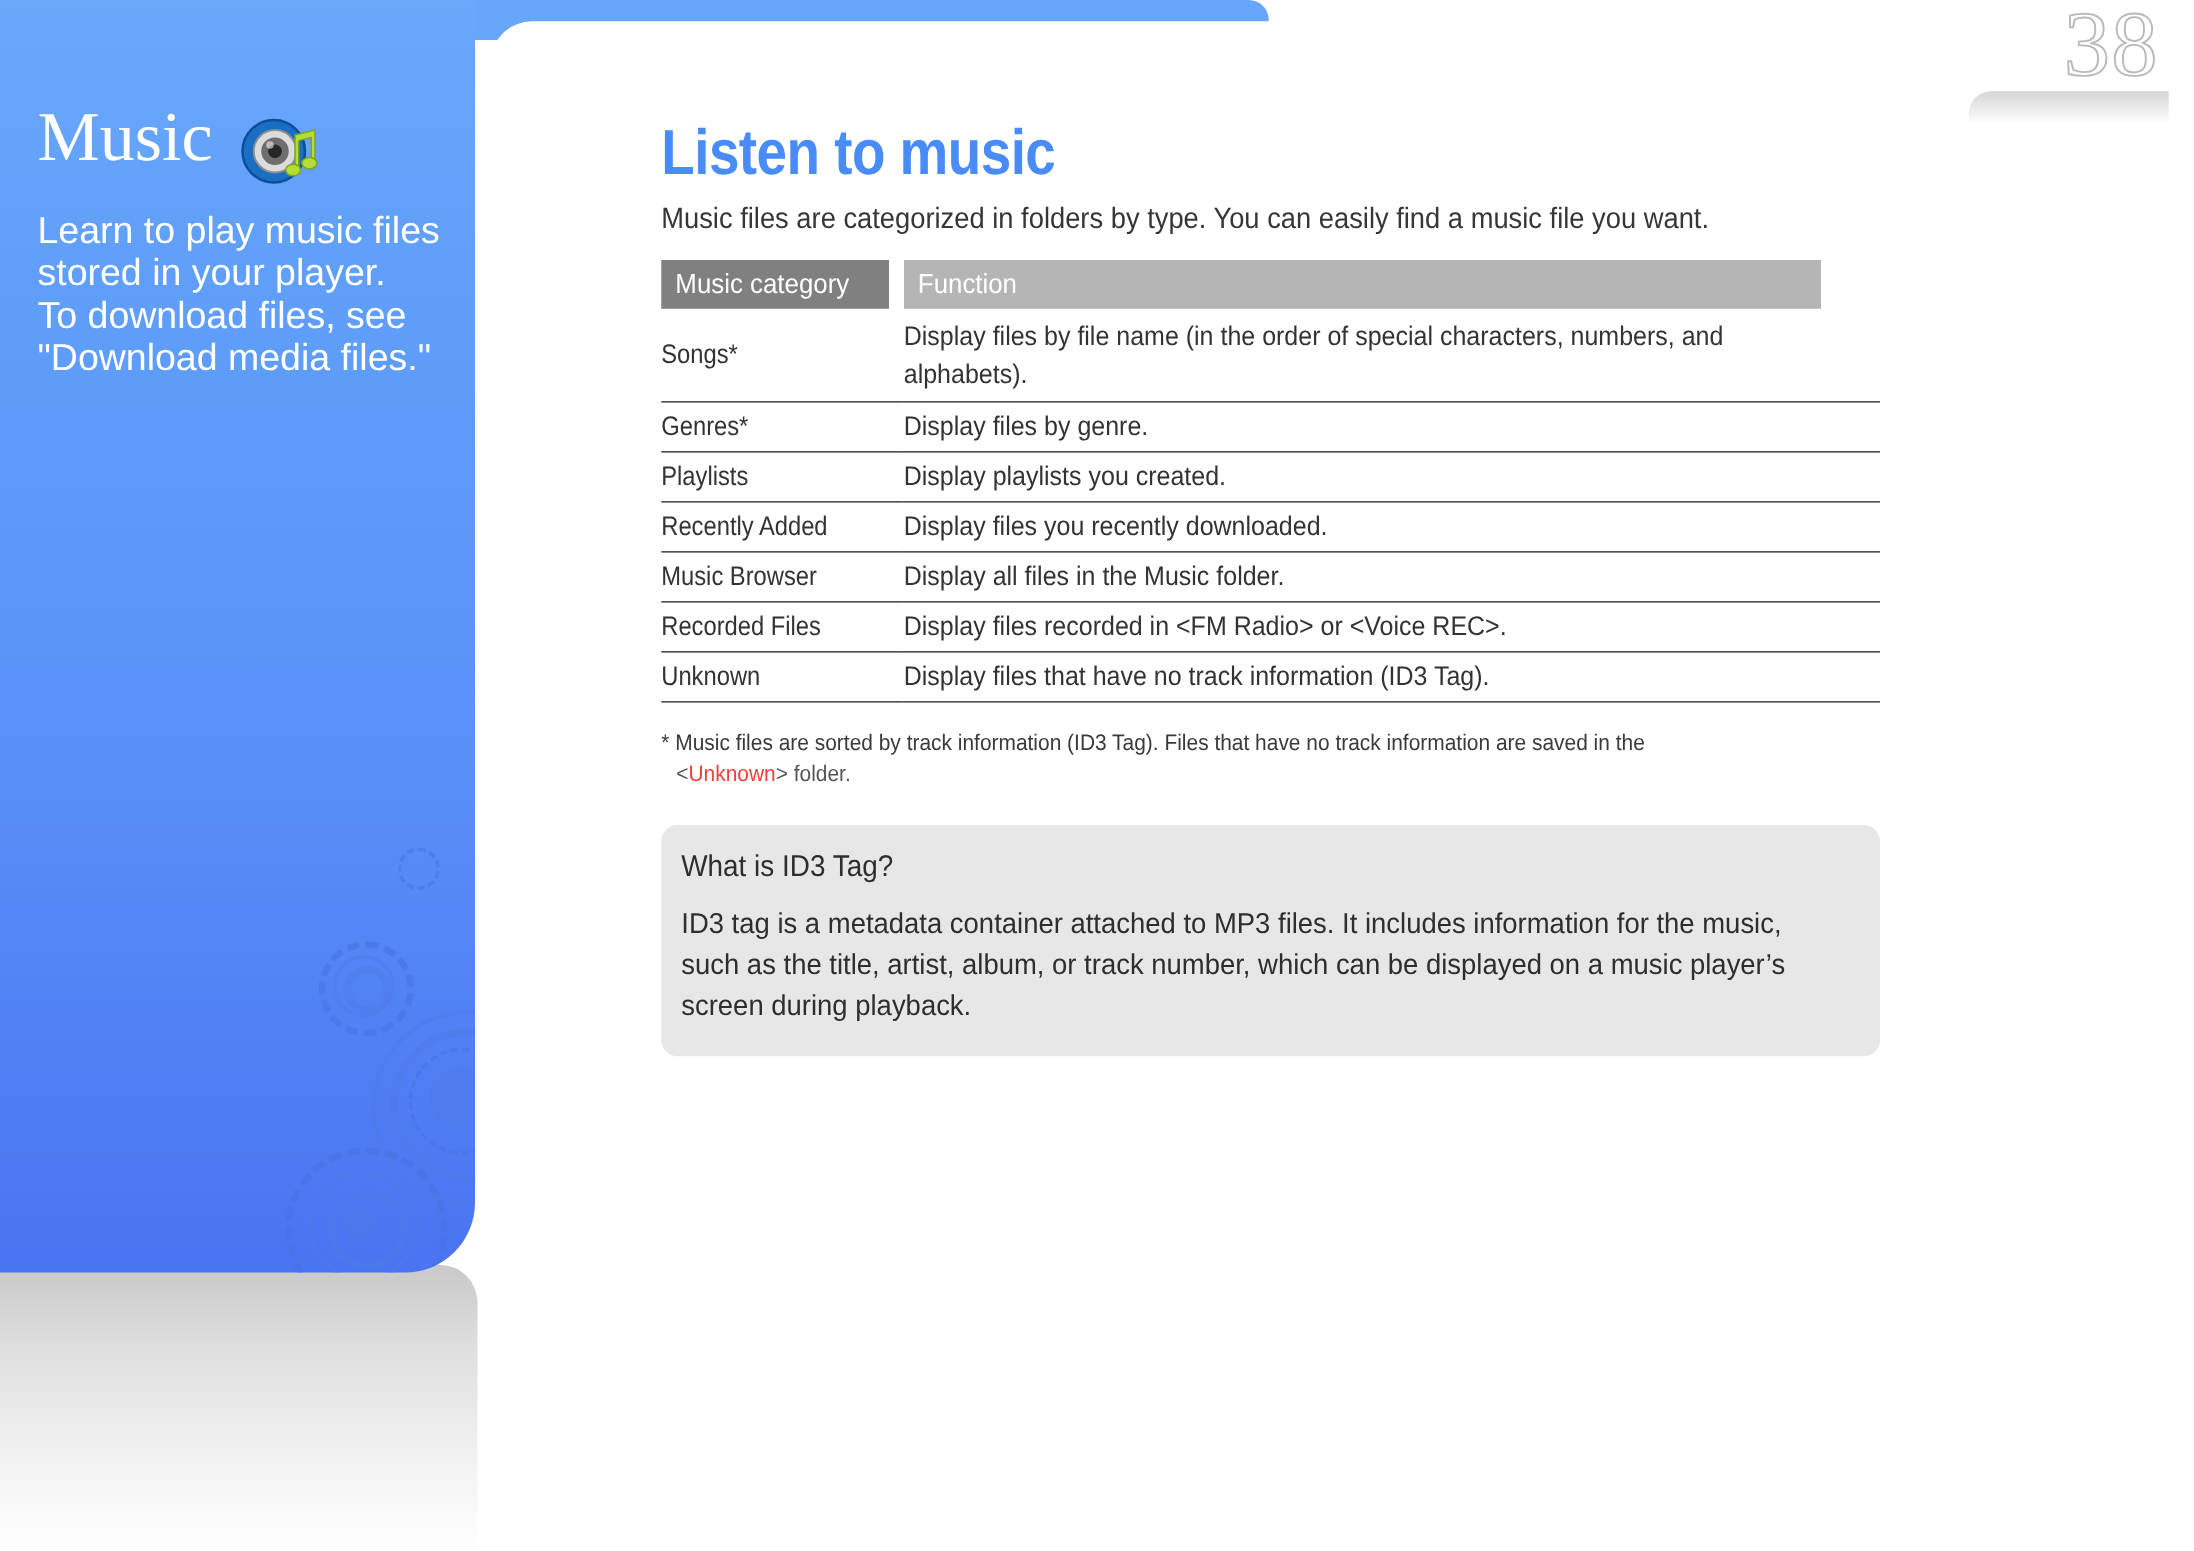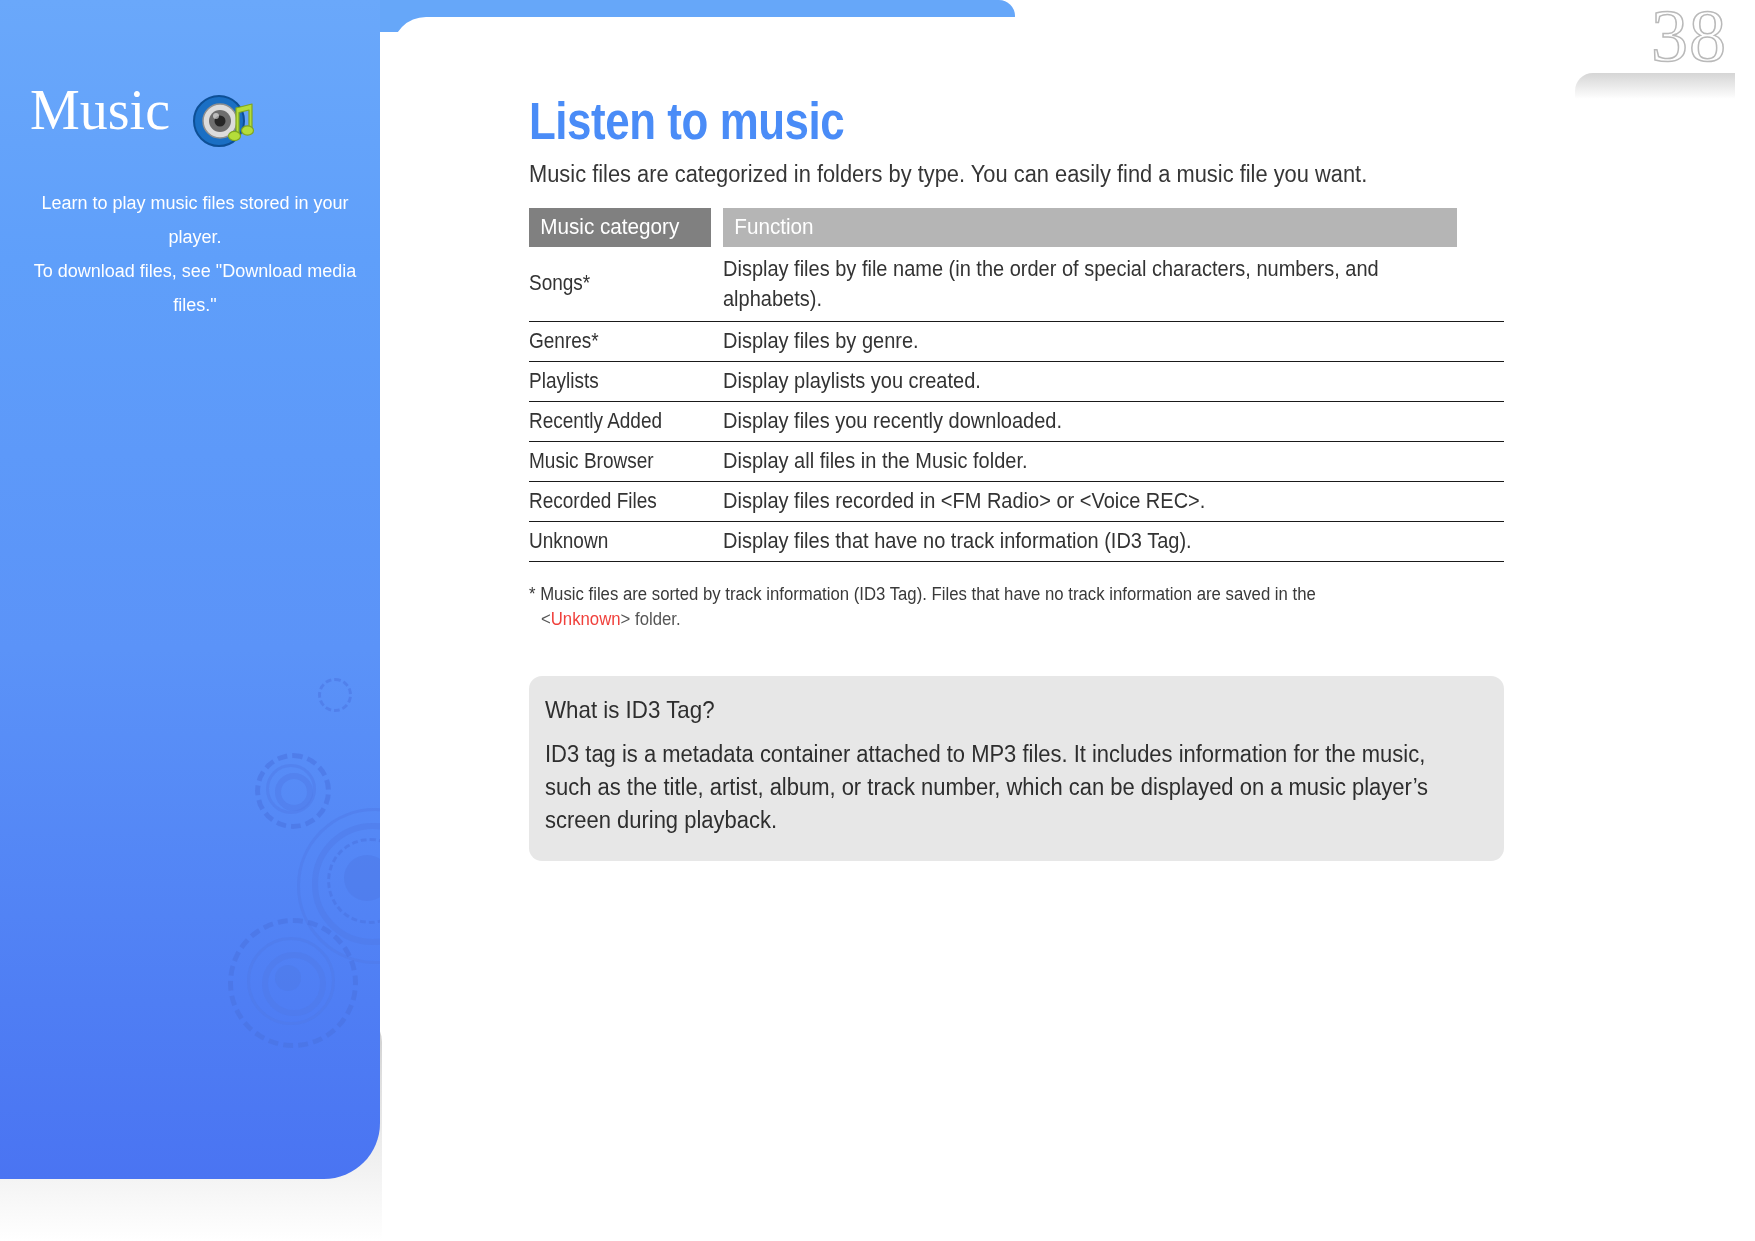--- a/index.html
+++ b/index.html
@@ -20,38 +20,37 @@
   }
   
   #content-panel-top{
     position:absolute;left:392px;top:17px;width:1363px;height:60px;
     background:#ffffff;border-top-left-radius:34px;
     z-index:3;
   }
 
   
   #sidebar{
-    position:absolute;left:0;top:0;width:380px;height:1179px;
+    position:absolute;left:0;top:0;width:380px;height:1018px;
     background:linear-gradient(180deg,#6aa8fa 0%,#5f9ffa 22%,#5b93f8 55%,#4f7ef4 85%,#4a74f2 100%);
     border-bottom-right-radius:56px;
     z-index:2;
     overflow:hidden;
-    text-align:center;
   }
   #sidebar-title{
     position:absolute;left:30px;top:82px;
     font-family:"Liberation Serif", serif;
     font-size:56px;color:#ffffff;letter-spacing:0px;line-height:1;
   }
   #sidebar-icon{
     position:absolute;left:192px;top:94px;width:66px;height:56px;
   }
   #sidebar-desc{
-    position:absolute;left:30px;top:186px;width:330px;
-    font-size:18px;line-height:34px;color:#ffffff;
+    position:absolute;left:30px;top:168px;width:330px;
+    font-size:30px;line-height:34px;color:#ffffff;
     font-family:"Liberation Sans", sans-serif;
   }
 
   
   .deco{position:absolute;border-radius:50%;}
   .deco-solid{background:#4f7ae8;opacity:.55;}
   .deco-ring{border:6px solid #4f7ae8;opacity:.5;}
   .deco-ring-thin{border:3px solid #4f7ae8;opacity:.5;}
   .deco-dash{border:5px dashed #4a72e0;opacity:.55;}
   .deco-dash-thin{border:3px dashed #4a72e0;opacity:.5;}
@@ -130,21 +129,21 @@
     margin-top:20px;font-size:18px;color:#3a3a3a;line-height:25px;
     width:940px;
   }
   #footnote .ln2{padding-left:12px;display:block;}
   .red{color:#f0413c;}
   .gry{color:#555;}
   #footnote span.fn-txt{display:inline-block;transform:scaleX(.93);transform-origin:left center;}
 
   
   #info-box{
-    margin-top:44px;width:975px;background:#e7e7e7;
+    margin-top:28px;width:975px;background:#e7e7e7;
     border-radius:13px;padding:20px 18px 24px 16px;
     box-sizing:border-box;
   }
   #info-title{
     font-size:24px;color:#2e2e2e;margin:0 0 14px 0;
     transform:scaleX(.93);transform-origin:left center;
   }
   #info-body{
     font-size:23px;color:#2e2e2e;line-height:33px;margin:0;
     transform:scaleX(.955);transform-origin:left center;

